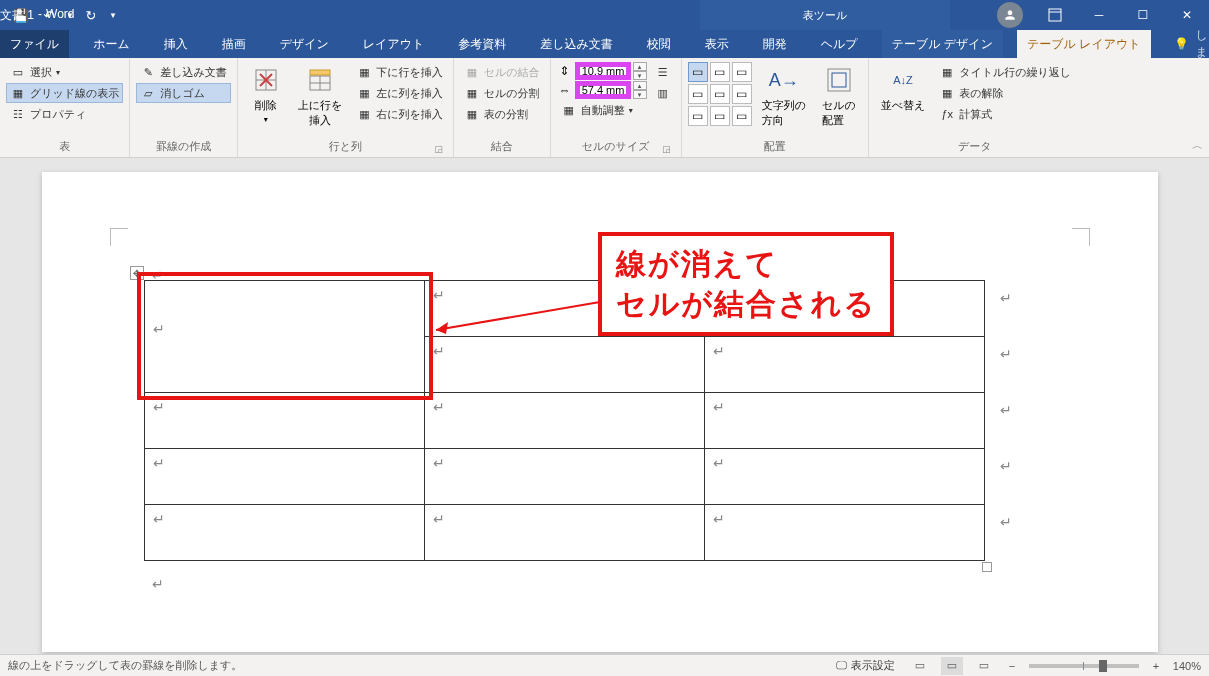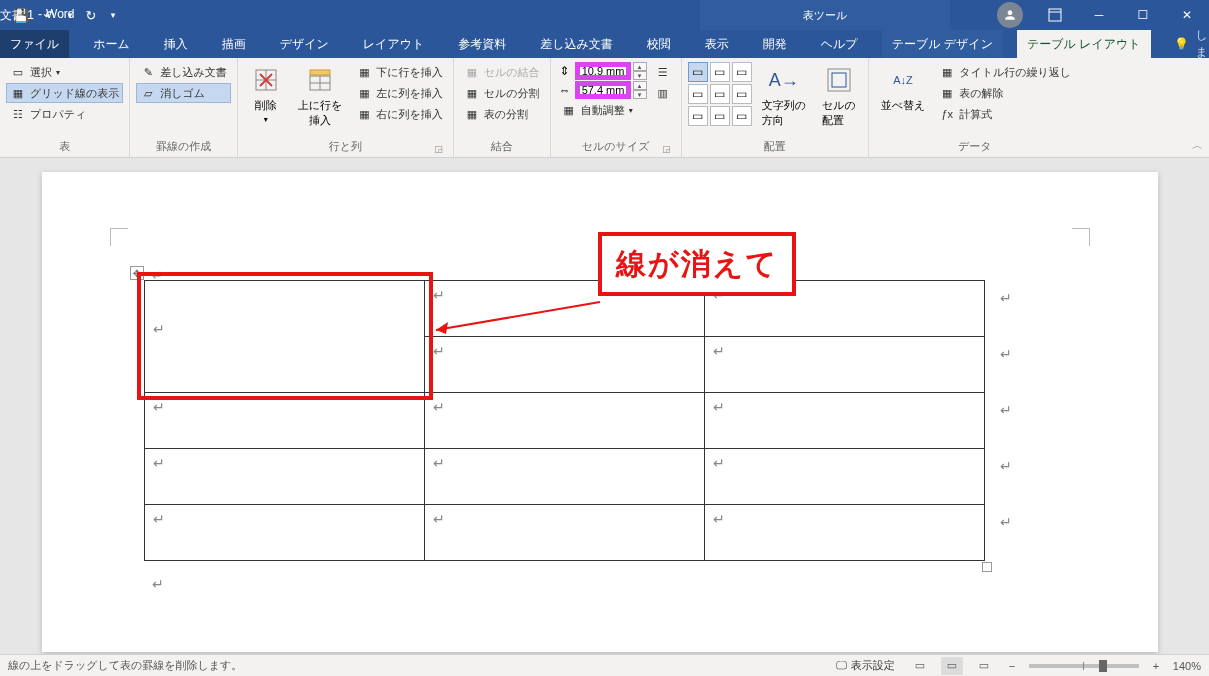--- a/index.html
+++ b/index.html
@@ -13,21 +13,21 @@
   .title-context { position: absolute; left: 700px; width: 250px; text-align: center; top: 0; height: 30px; line-height: 16px; font-size: 11px; background: #305d9f; display:flex; flex-direction:column; justify-content:center;}
   .title-right { position: absolute; right: 0; display: flex; align-items: center; height: 30px; }
   .win-btn { width: 44px; height: 30px; display: flex; align-items: center; justify-content: center; color: #fff; font-size: 12px; }
   .avatar { width: 26px; height: 26px; border-radius: 50%; background: #7b8694; display:flex; align-items:center; justify-content:center; margin-right:10px; margin-left:6px;}
   .avatar svg { width:14px; height:14px; fill:#fff;}
 
   
   .menubar { height: 28px; background: #2b579a; color: #fff; display: flex; align-items: stretch; font-size: 12px; gap: 14px; }
   .menu-tab { padding: 0 10px; display: flex; align-items: center; cursor: default; white-space: nowrap; }
   .menu-tab.file { background: #1e3e6e; }
-  .menu-tab.active { background: #f3f2f1; color: #14532d; }
+  .menu-tab.active { background: #f3f2f1; color: #a16207; }
   .tell-me { display: flex; align-items: center; gap: 6px; padding: 0 10px; color: #cdd7e7; }
   .menu-right { margin-left: auto; display:flex; align-items:center; }
   .share-btn { width: 40px; display:flex; align-items:center; justify-content:center; color:#fff;}
 
   
   .ribbon { height: 100px; background: #f3f2f1; border-bottom: 1px solid #d0d0d0; display: flex; position: relative; }
   .group { border-right: 1px solid #d9d9d9; padding: 4px 6px 0 6px; display: flex; flex-direction: column; }
   .group-body { flex: 1; display: flex; align-items: flex-start; gap: 4px; }
   .group-label { text-align: center; font-size: 11px; color: #666; padding: 2px 0 3px 0; position: relative; }
   .dlg-launch { position: absolute; right: 2px; bottom: 2px; font-size: 9px; color: #888; width:12px; height:12px; display:flex; align-items:center; justify-content:center;}
@@ -386,20 +386,21 @@
     <span class="para-mark" style="top:286px; left:958px;">↵</span>
     <span class="para-mark" style="top:342px; left:958px;">↵</span>
     <span class="para-mark" style="top:404px; left:110px;">↵</span>
 
     <div class="table-corner" style="top:390px; left:940px;"></div>
 
     <div class="red-sel" style="top:100px; left:95px; width:296px; height:128px;"></div>
 
     <div class="red-callout" style="top:60px; left:556px;">
       <span>線が消えて</span><br>
+      <span>セルが結合される</span>
     </div>
     <svg class="arrow-line" style="top:128px; left:390px;" width="170" height="40">
       <line x1="168" y1="2" x2="4" y2="30" stroke="#e81313" stroke-width="2"></line>
       <polygon points="4,30 16,22 14,34" fill="#e81313"></polygon>
     </svg>
   </div>
 </div>
 
 <div class="statusbar">
   <span>線の上をドラッグして表の罫線を削除します。</span>

